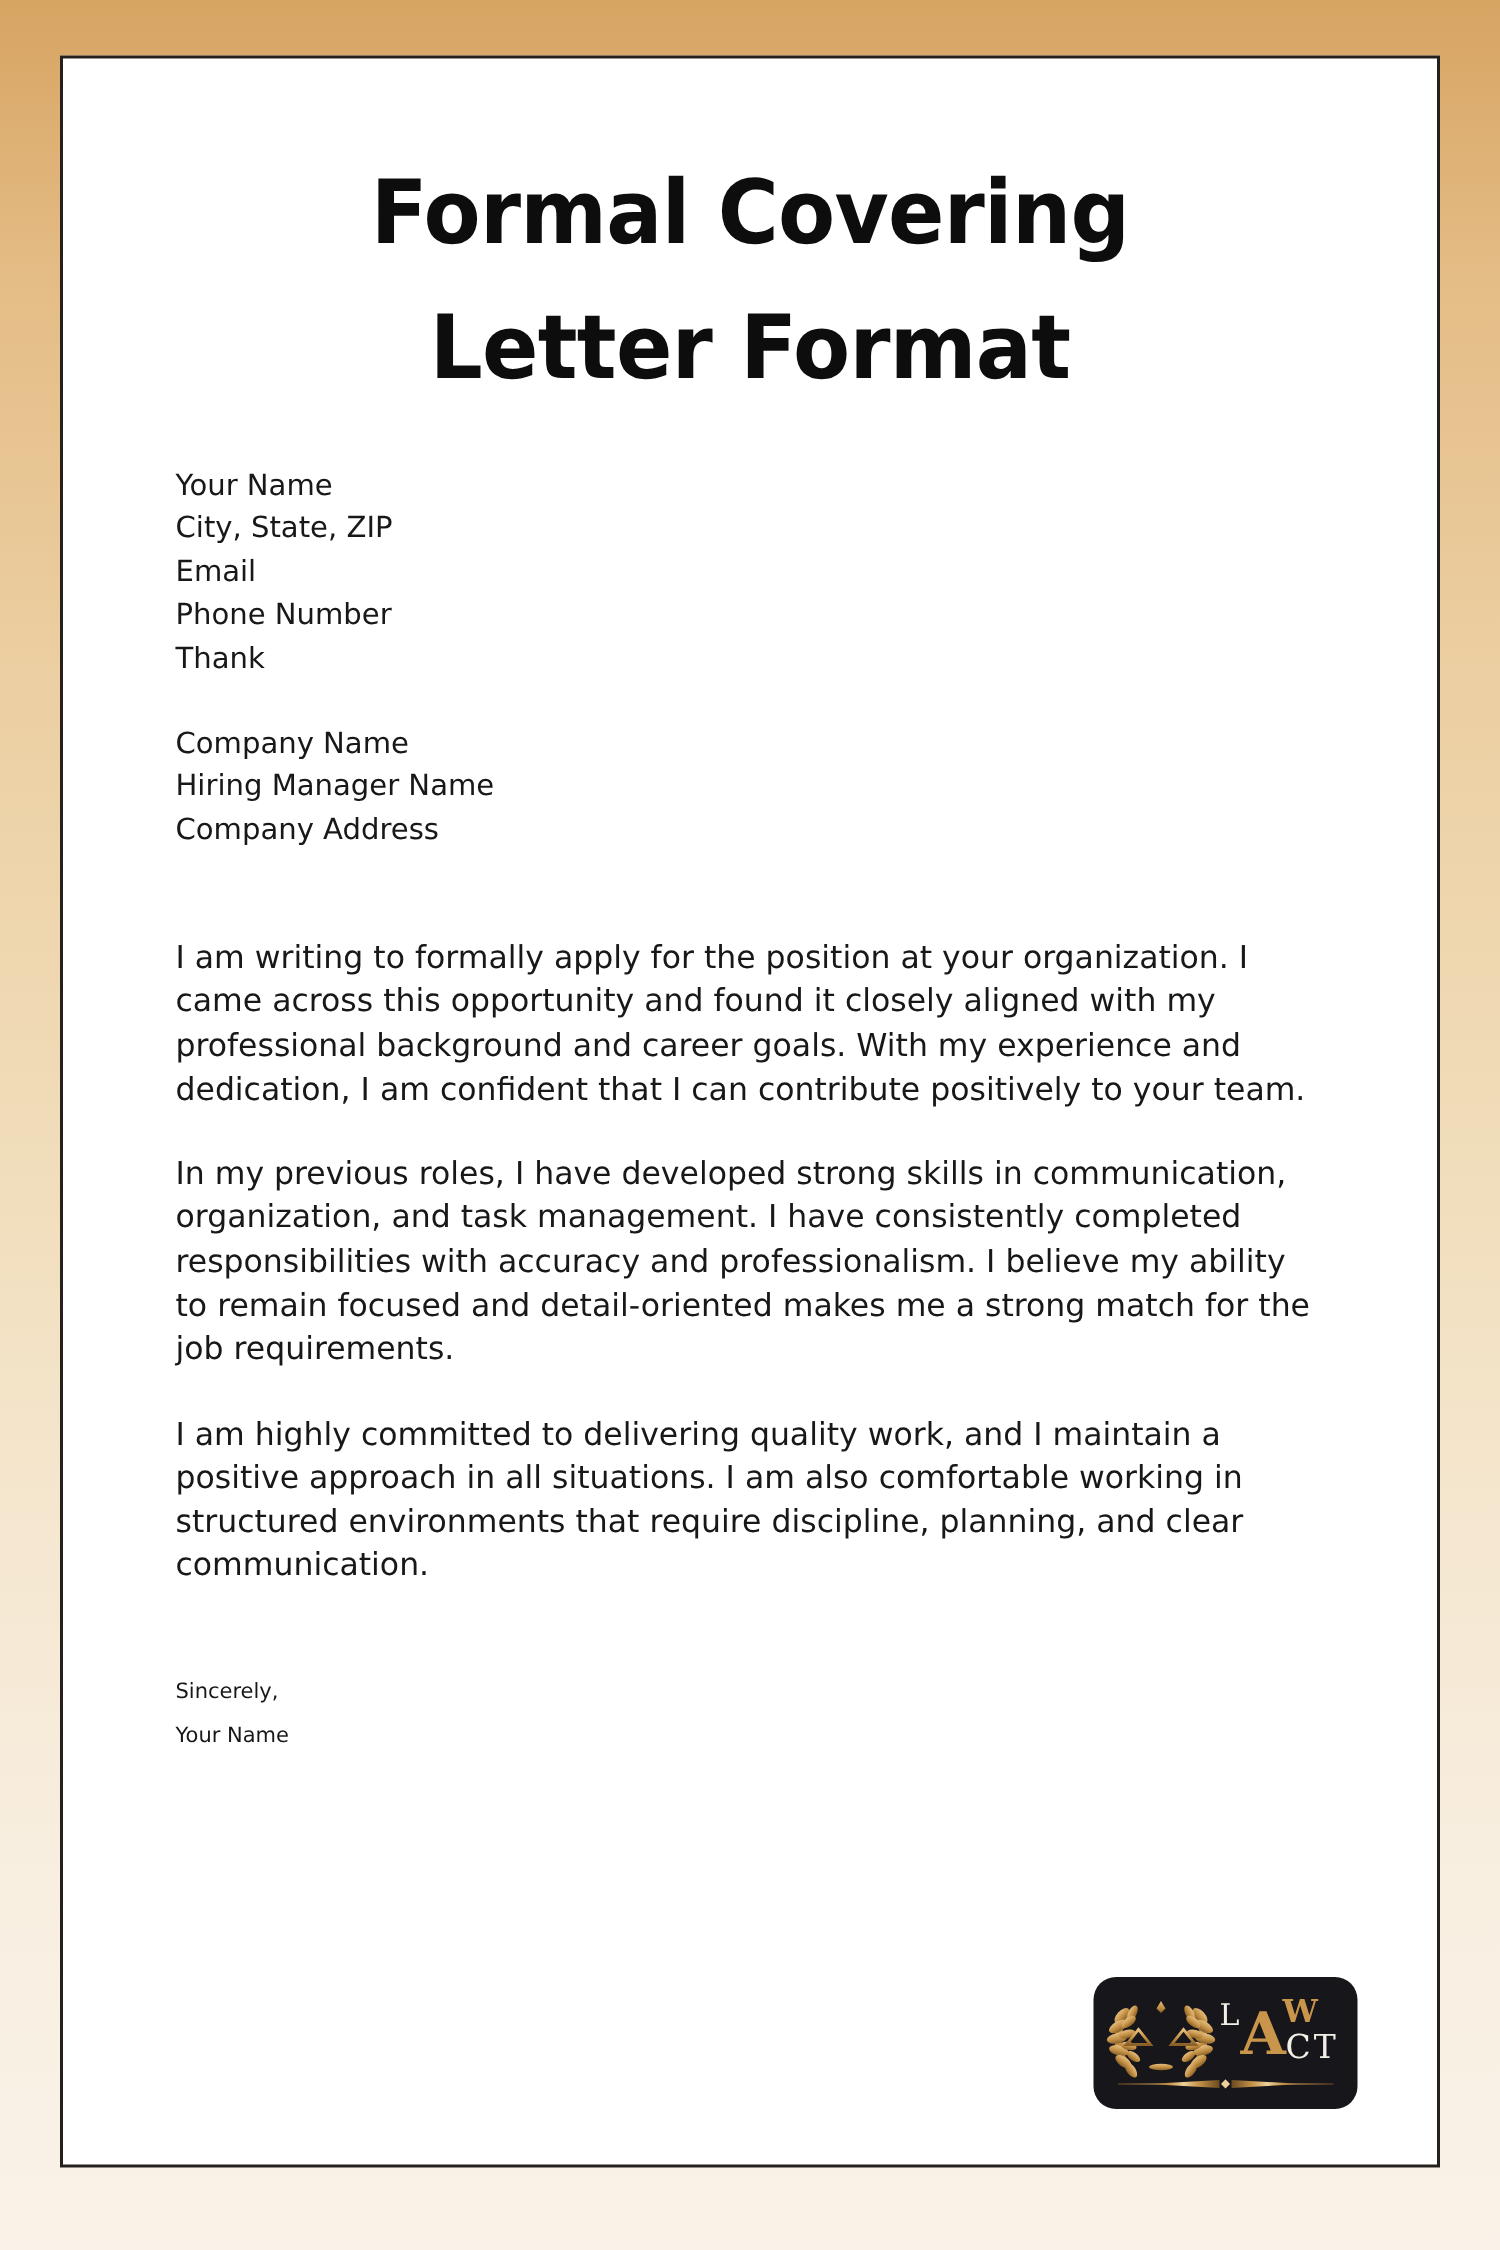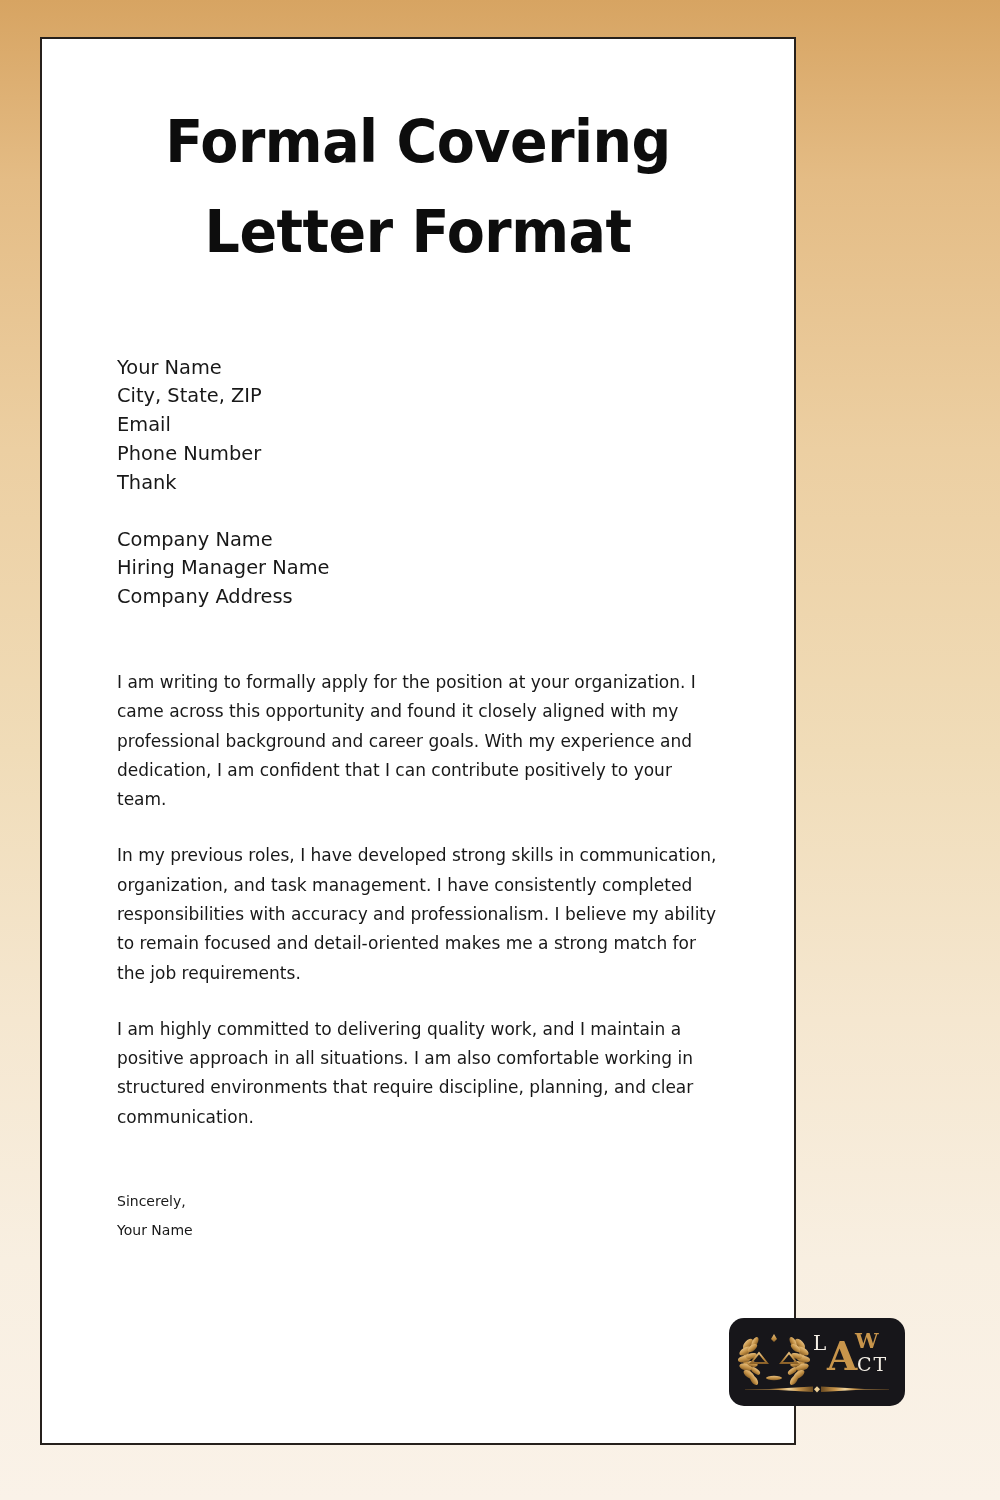--- a/index.html
+++ b/index.html
@@ -25,21 +25,21 @@
     position: relative;
     width: 1000px;
     height: 1500px;
   }
 
   
   .page {
     position: absolute;
     left: 40px;
     top: 37px;
-    width: 756px;
+    width: 920px;
     height: 1408px;
     background: #ffffff;
     border: 2px solid #26201c;
     box-sizing: border-box;
   }
 
   
   .title-block {
     padding-top: 58px;
     text-align: center;
@@ -51,37 +51,37 @@
     line-height: 1.53;
     letter-spacing: -0.5px;
     color: #0d0d0d;
     transform: scaleX(0.94);
     white-space: nowrap;
   }
 
   
   .letter {
     padding: 0 75px 0 75px;
-    margin-top: 76px;
+    margin-top: 32px;
     color: #181818;
     font-size: 19.4px;
     line-height: 28.8px;
   }
 
   .addr-line {
     font-size: 19.4px;
     line-height: 28.8px;
     white-space: nowrap;
   }
 
   .block-gap { height: 28px; }
   .block-gap-sm { height: 27px; }
 
   .para {
-    font-size: 17px;
+    font-size: 21px;
     line-height: 29.3px;
     text-align: left;
   }
 
   .sign-line {
     font-size: 14px;
     line-height: 28.8px;
   }
 
   
@@ -123,21 +123,21 @@
   }
   .lt-W {
     position: absolute; left: 44px; top: 5px;
     font-family: "DejaVu Serif", "Liberation Serif", serif;
     font-weight: bold;
     font-size: 21px; color: #c8954b; line-height: 1;
   }
   .lt-CT {
     position: absolute; left: 46px; top: 30px;
     font-family: "DejaVu Serif", "Liberation Serif", serif;
-    font-size: 19px; color: #f4efe6; line-height: 1;
+    font-size: 22px; color: #f4efe6; line-height: 1;
     letter-spacing: 2px;
   }
   .logo-divider {
     position: absolute;
     left: 16px;
     bottom: 13px;
     width: 144px;
     height: 8px;
   }
 </style>

